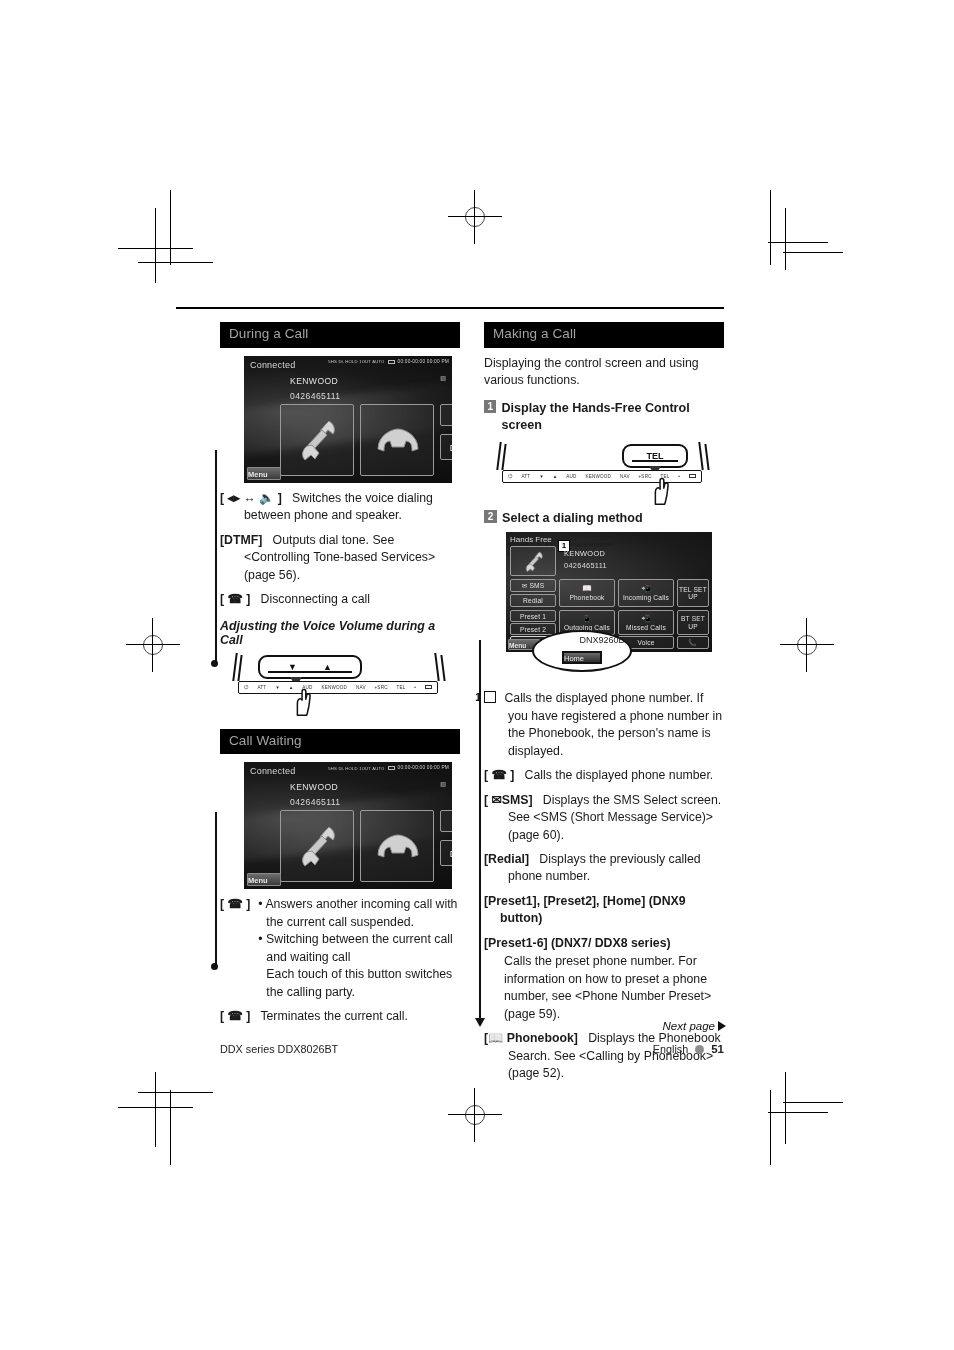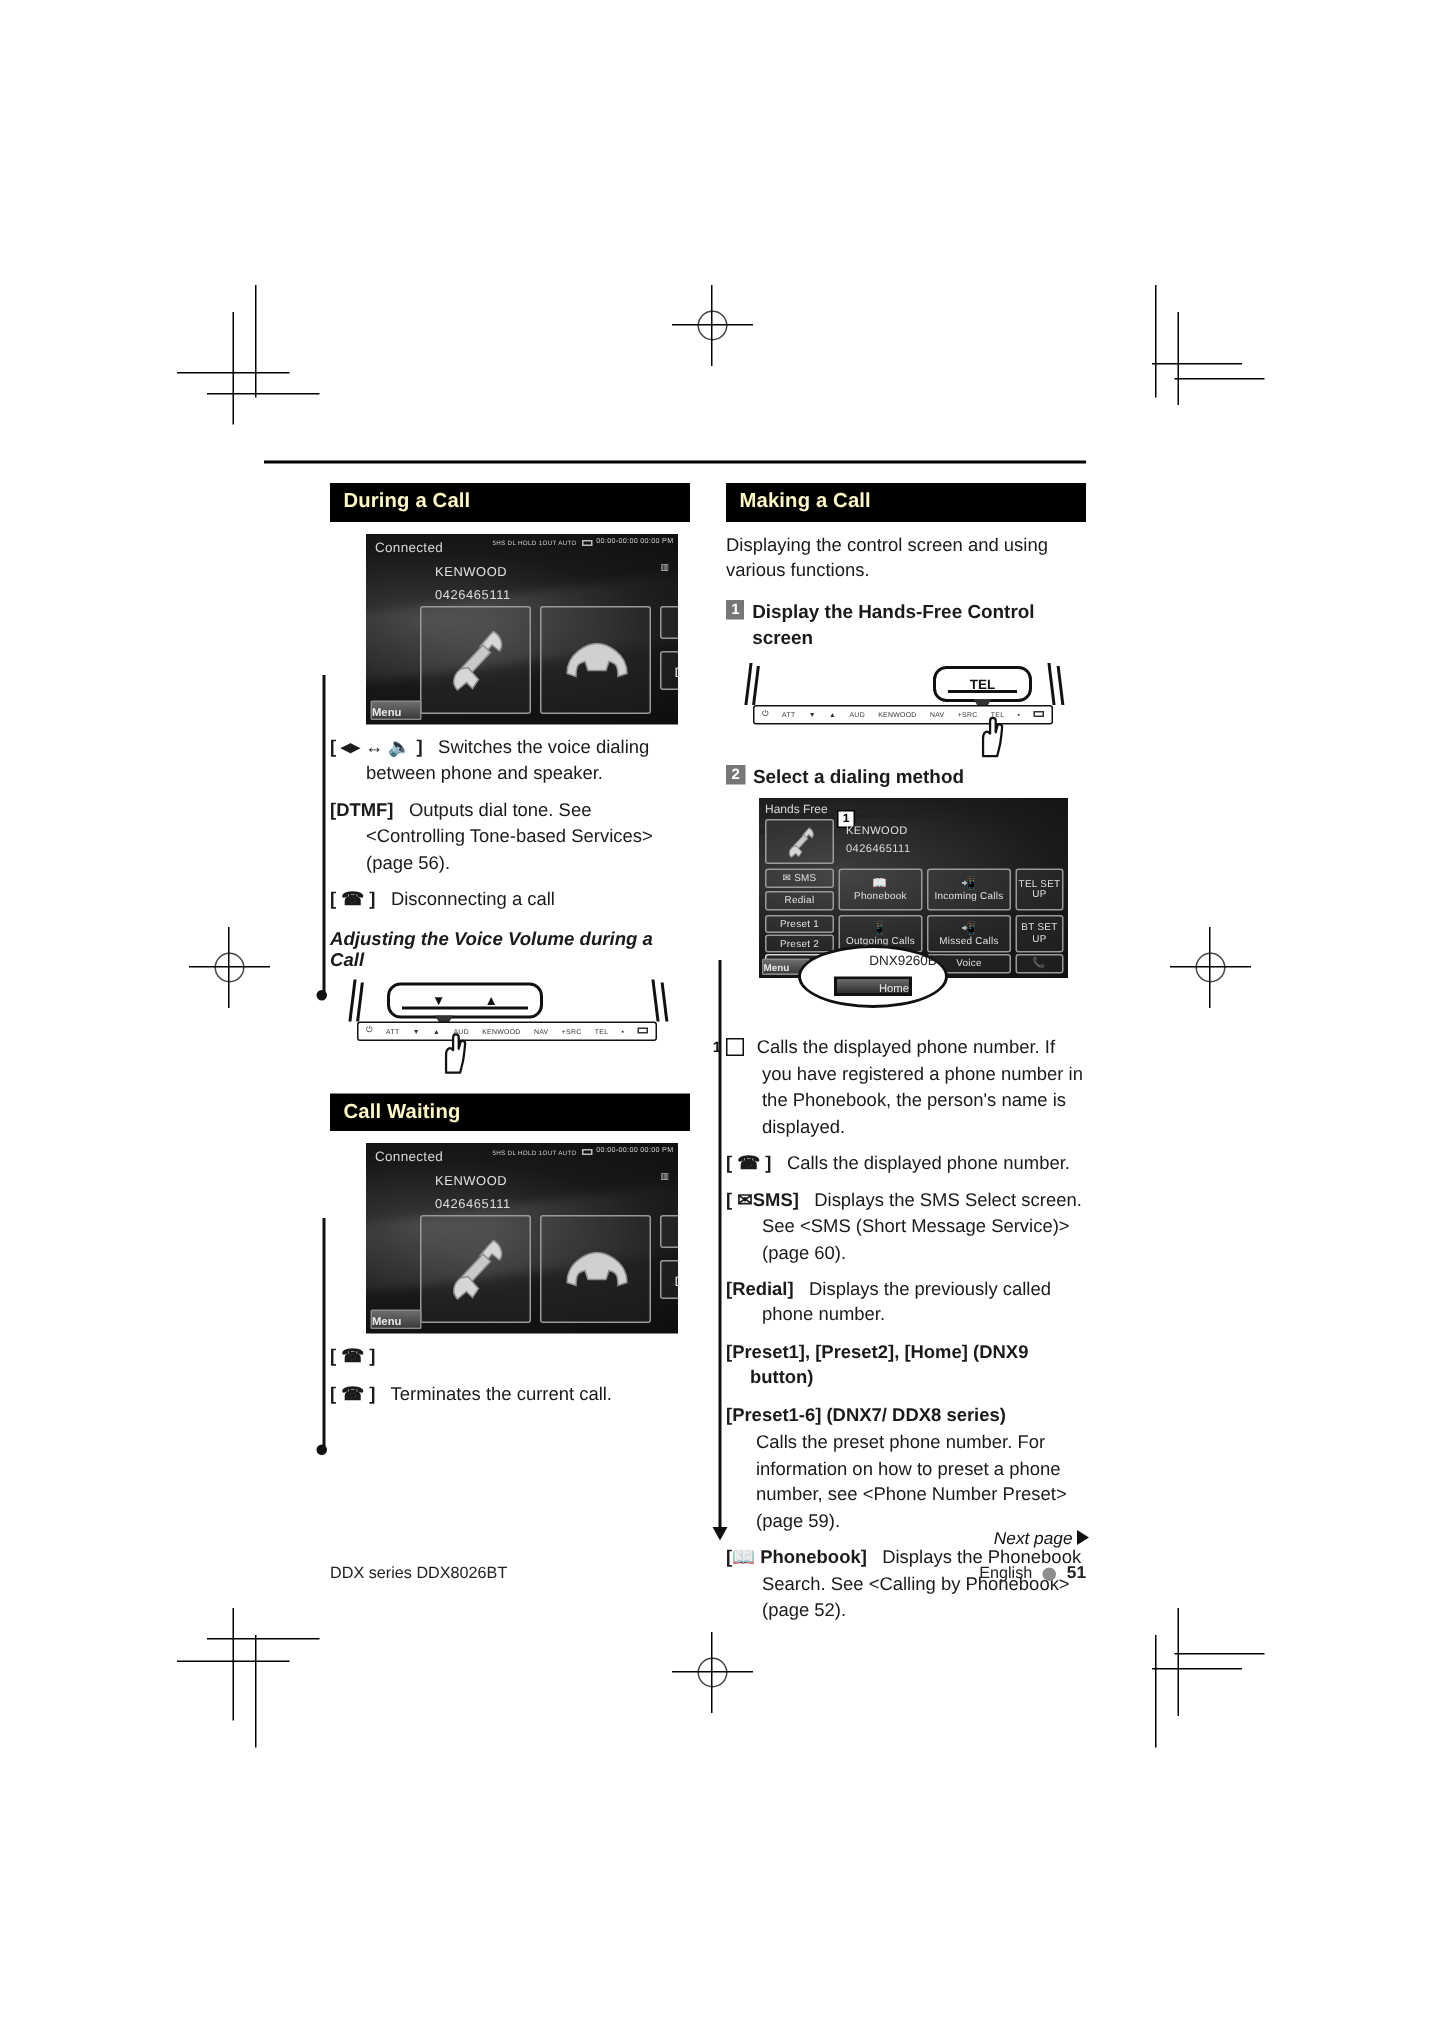--- a/index.html
+++ b/index.html
@@ -26,22 +26,22 @@
   
   .page { position:absolute; left:0; top:0; width:954px; height:1350px; }
 
   .top-rule { position:absolute; left:176px; top:307px; width:548px; height:2px; background:#000; }
 
   .col { position:absolute; top:322px; }
   .col-left { left:220px; width:240px; }
   .col-right { left:484px; width:240px; }
 
   .sec-head {
-    background:#000; color:#fef9c3;
-    font-size:13.5px; font-weight:bold;
+    background:#000; color:#a3a3a3;
+    font-size:13.5px; font-weight:normal;
     padding:5px 8px 6px 9px;
     line-height:1.1;
     letter-spacing:0.1px;
   }
 
   .body-txt { font-size:12.3px; line-height:1.42; color:#1a1a1a; }
   .p { margin:7px 0 0 0; }
   .indent { padding-left:16px; text-indent:-16px; }
   .indent2 { padding-left:24px; text-indent:-24px; }
   .bulletline { padding-left:8px; text-indent:-8px; }
@@ -134,22 +134,22 @@
   
   .callout {
     position:absolute; left:70px; top:106px; width:100px; height:42px;
     border:2px solid #111; border-radius:50%; background:#fff;
     z-index:6;
   }
   .callout .lbl { position:absolute; left:16px; right:0; top:3px; text-align:right;
                   font-size:9px; color:#222; }
   .callout .homebtn {
     position:absolute; left:50%; transform:translateX(-50%); top:19px;
-    width:52px; height:13px; background:linear-gradient(#6a6a6a,#2e2e2e);
-    border:2px solid #111; color:#eee; font-size:7.5px; text-align:right; line-height:11px;
+    width:40px; height:13px; background:linear-gradient(#6a6a6a,#2e2e2e);
+    border:2px solid #111; color:#eee; font-size:7.5px; text-align:left; line-height:11px;
   }
 
   
   .faceplate { position:relative; width:218px; height:56px; margin:6px 0 0 10px; }
   .fp-bar {
     position:absolute; left:8px; top:28px; width:200px; height:13px;
     border:1.6px solid #111; border-radius:2px; background:#fff;
     display:flex; align-items:center; justify-content:space-between;
     padding:0 5px; font-size:4.6px; color:#333; letter-spacing:.2px;
   }
@@ -366,20 +366,29 @@
         <div style="color:#ddd;font-size:8px;text-align:center;line-height:22px;">🕽↔▯</div>
       </div>
       <div class="btn-box dtmf-btn">DTMF</div>
       <div class="menu-btn">Menu</div>
     </div>
 
     <div class="body-txt">
       <div class="p">
         <div style="display:flex;">
           <b style="white-space:nowrap;">[ ☎ ]</b>
+          <div style="margin-left:8px;">
+            <div class="bulletline">
+              • <span>Answers another incoming call with the current call suspended.</span>
+            </div>
+            <div class="bulletline">
+              • <span>Switching between the current call and waiting call</span>
+            </div>
+            <div style="padding-left:8px;">Each touch of this button switches the calling party.</div>
+          </div>
         </div>
       </div>
       <div class="p indent2">
         <b>[ ☎ ]</b>
         &nbsp; <span>Terminates the current call.</span>
       </div>
     </div>
   </div>
 
   <div class="flowline" style="left:215px;top:450px;height:212px;"></div>

